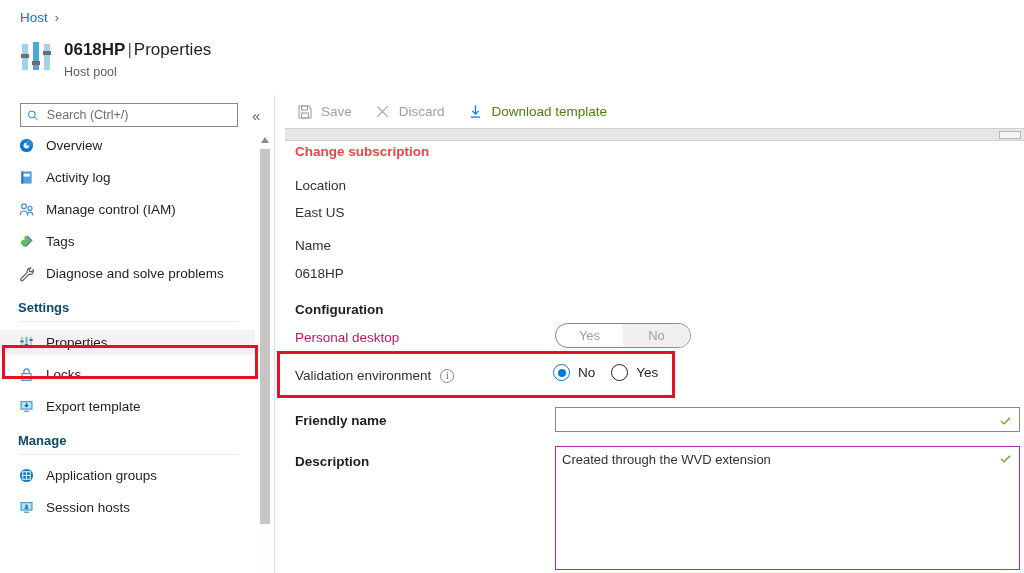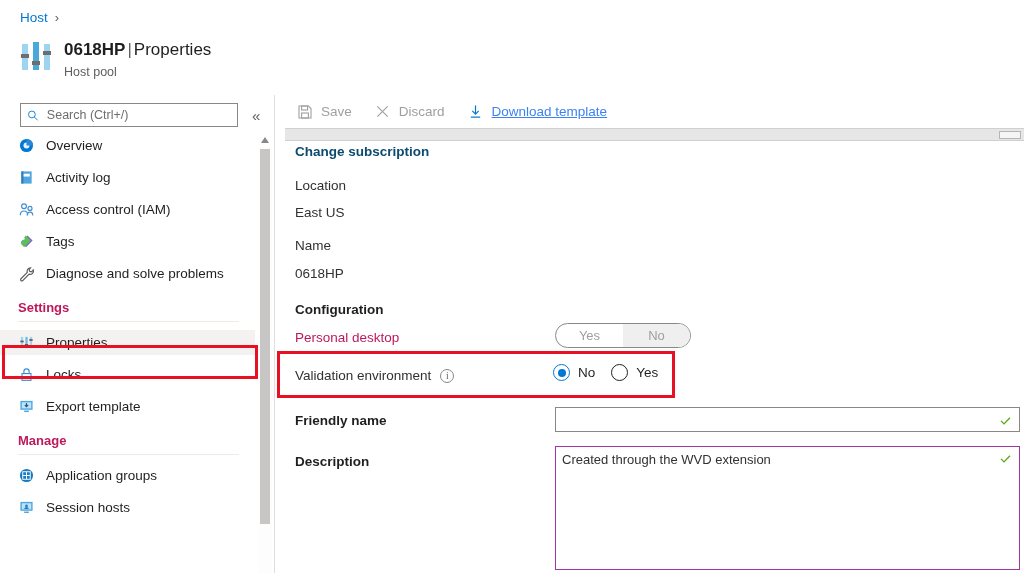--- a/index.html
+++ b/index.html
@@ -67,21 +67,21 @@
   .navlist { position:relative; }
   .navitem {
     display:flex; align-items:center; gap: 11px;
     height: 25px; padding-left: 18px; margin-bottom: 7px;
     font-size: 13.5px; color: #201f1e; cursor:pointer;
     white-space: nowrap;
   }
   .navitem.selected { background:#f3f2f1; }
   .navitem .ico { width:17px; height:17px; flex:none; display:flex; align-items:center; justify-content:center;}
   .navhead {
-    font-size: 13px; font-weight: 700; color:#be185d;
+    font-size: 13px; font-weight: 700; color:#0c4a6e;
     padding-left: 18px; margin-top: 14px; margin-bottom: 6px;
   }
   .navrule {
     height:1px; background:#edebe9; margin: 0 16px 8px 18px;
   }
 
   
   .nav-sb {
     position:absolute; left: 258px; top: 133px;
     width: 14px; height: 440px; background:#fff;
@@ -100,38 +100,38 @@
   .vdiv { position:absolute; left:274px; top:95px; width:1px; height:478px; background:#e1dfdd; }
 
   
   .cmdbar {
     position:absolute; left:296px; top:103px;
     display:flex; align-items:center; gap: 22px;
     font-size: 13.5px;
   }
   .cmd { display:flex; align-items:center; gap:8px; cursor:pointer; white-space:nowrap;}
   .cmd.disabled { color:#a19f9d; cursor:default; }
-  .cmd.enabled { color:#3b82f6;text-decoration:underline; }
+  .cmd.enabled { color:#4d7c0f; }
   .cmd .ico { width:17px; height:17px; display:flex; align-items:center; justify-content:center; flex:none;}
 
   
   .hscroll {
     position:absolute; left:285px; top:128px; width:739px; height:13px;
     background:#e6e6e6; border-top:1px solid #d2d0ce; border-bottom:1px solid #d2d0ce;
   }
   .hscroll .hthumb {
     position:absolute; right:3px; top:2px; width:22px; height:8px;
     background:#f5f5f5; border:1px solid #b8b6b4;
   }
 
   
   .content { position:absolute; left:285px; top:141px; width:739px; height:432px; overflow:hidden; }
   .link-change {
     position:absolute; left:10px; top:3px;
-    font-size:13.5px; color:#0c4a6e; font-weight:600; cursor:pointer;
+    font-size:13.5px; color:#ef4444; font-weight:600; cursor:pointer;
   }
   .lbl       { position:absolute; font-size:13.5px; color:#323130; white-space:nowrap; }
   .lbl.muted { color:#be185d; }
   .lbl.bold  { font-weight:700; color:#201f1e; }
 
   
   .pill {
     position:absolute; width:136px; height:25px; border:1px solid #8a8886;
     border-radius: 13px; overflow:hidden; display:flex; background:#fff;
   }
@@ -235,21 +235,21 @@
 
       <div class="navitem">
         <span class="ico">
           <svg width="16" height="16" viewBox="0 0 16 16" fill="none" stroke="#3b8dd0" stroke-width="1.15">
             <circle cx="5" cy="4.2" r="2.4"></circle>
               <path d="M1.3 13.2c0-2.5 1.7-4.2 3.7-4.2s3.7 1.7 3.7 4.2"></path>
             <circle cx="11" cy="6.4" r="2"></circle>
               <path d="M8.2 13.5c0-2.1 1.3-3.4 2.8-3.4s2.8 1.3 2.8 3.4"></path>
           </svg>
         </span>
-        <span>Access control (IAM)</span>
+        <span>Manage control (IAM)</span>
       </div>
 
       <div class="navitem">
         <span class="ico">
           <svg width="15" height="15" viewBox="0 0 16 16">
             <path d="M9 1.5 L14.5 7 L7.5 14 L2 8.5 Z" fill="#8661c5"></path>
             <path d="M7 1.5 L12.5 7 L5.5 14 L1.8 10.2 Z" fill="#5ac15a"></path>
             <circle cx="5" cy="5" r="1.1" fill="#fff"></circle>
           </svg>
         </span>

